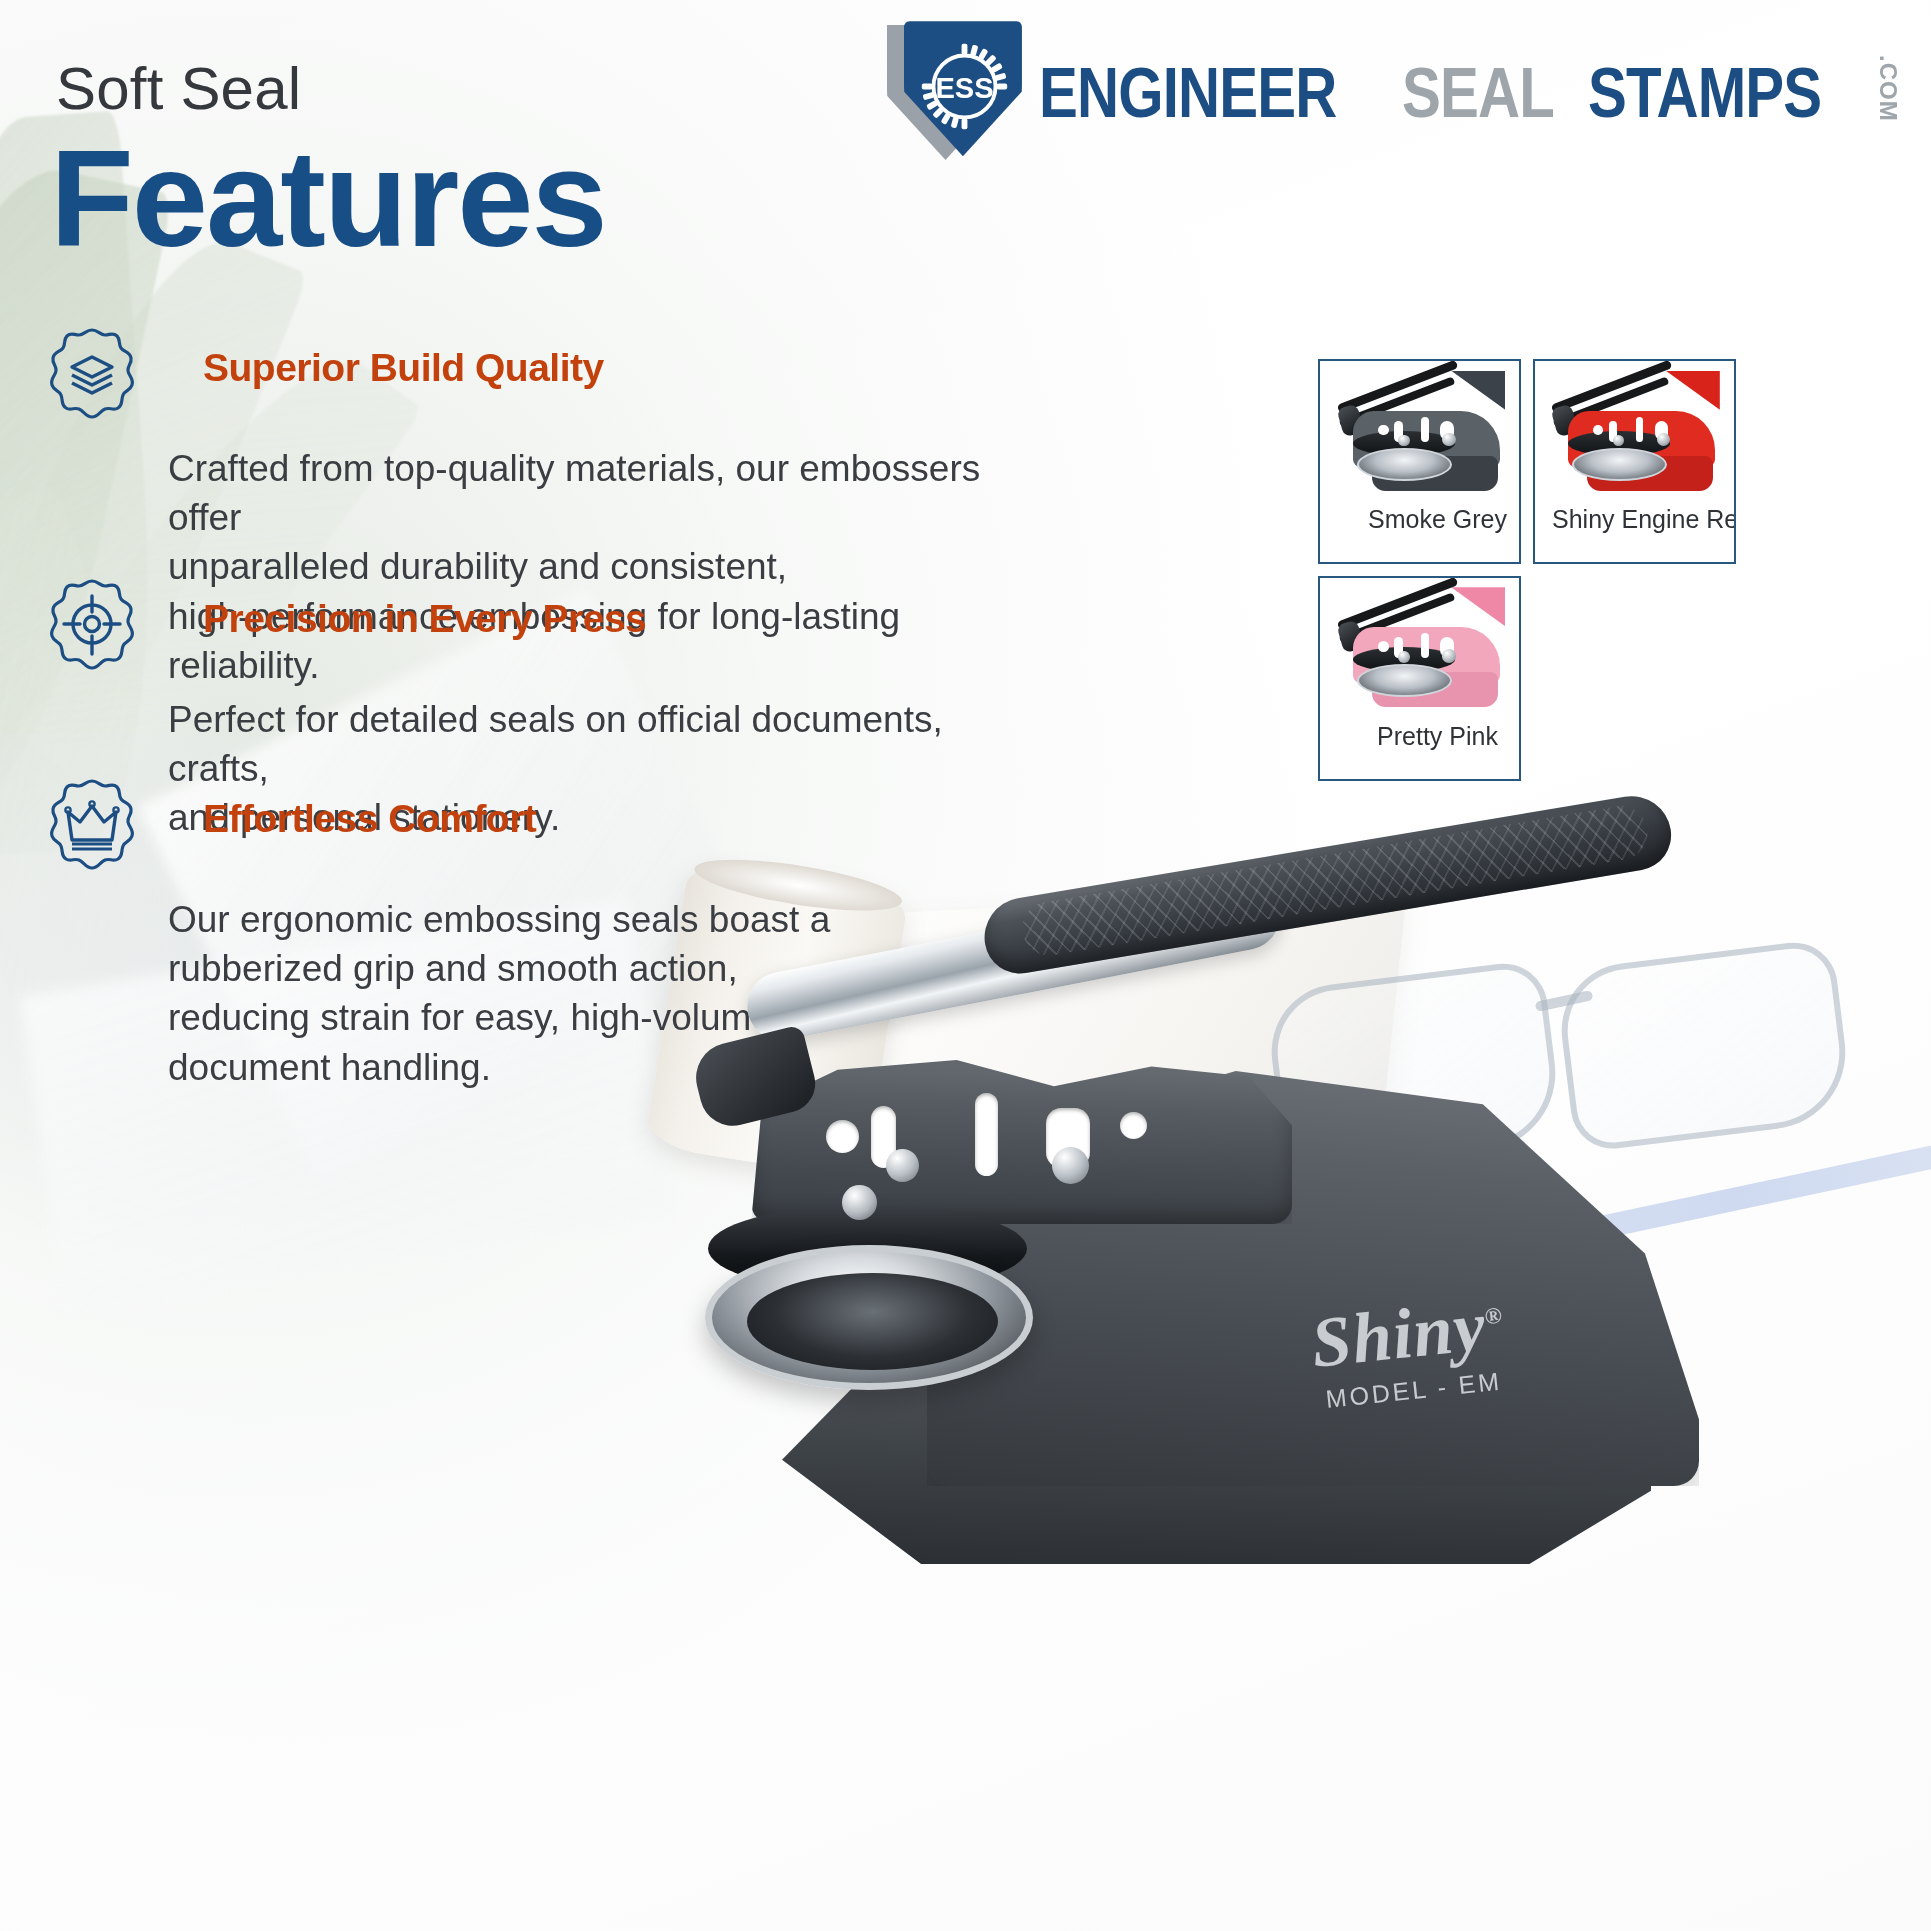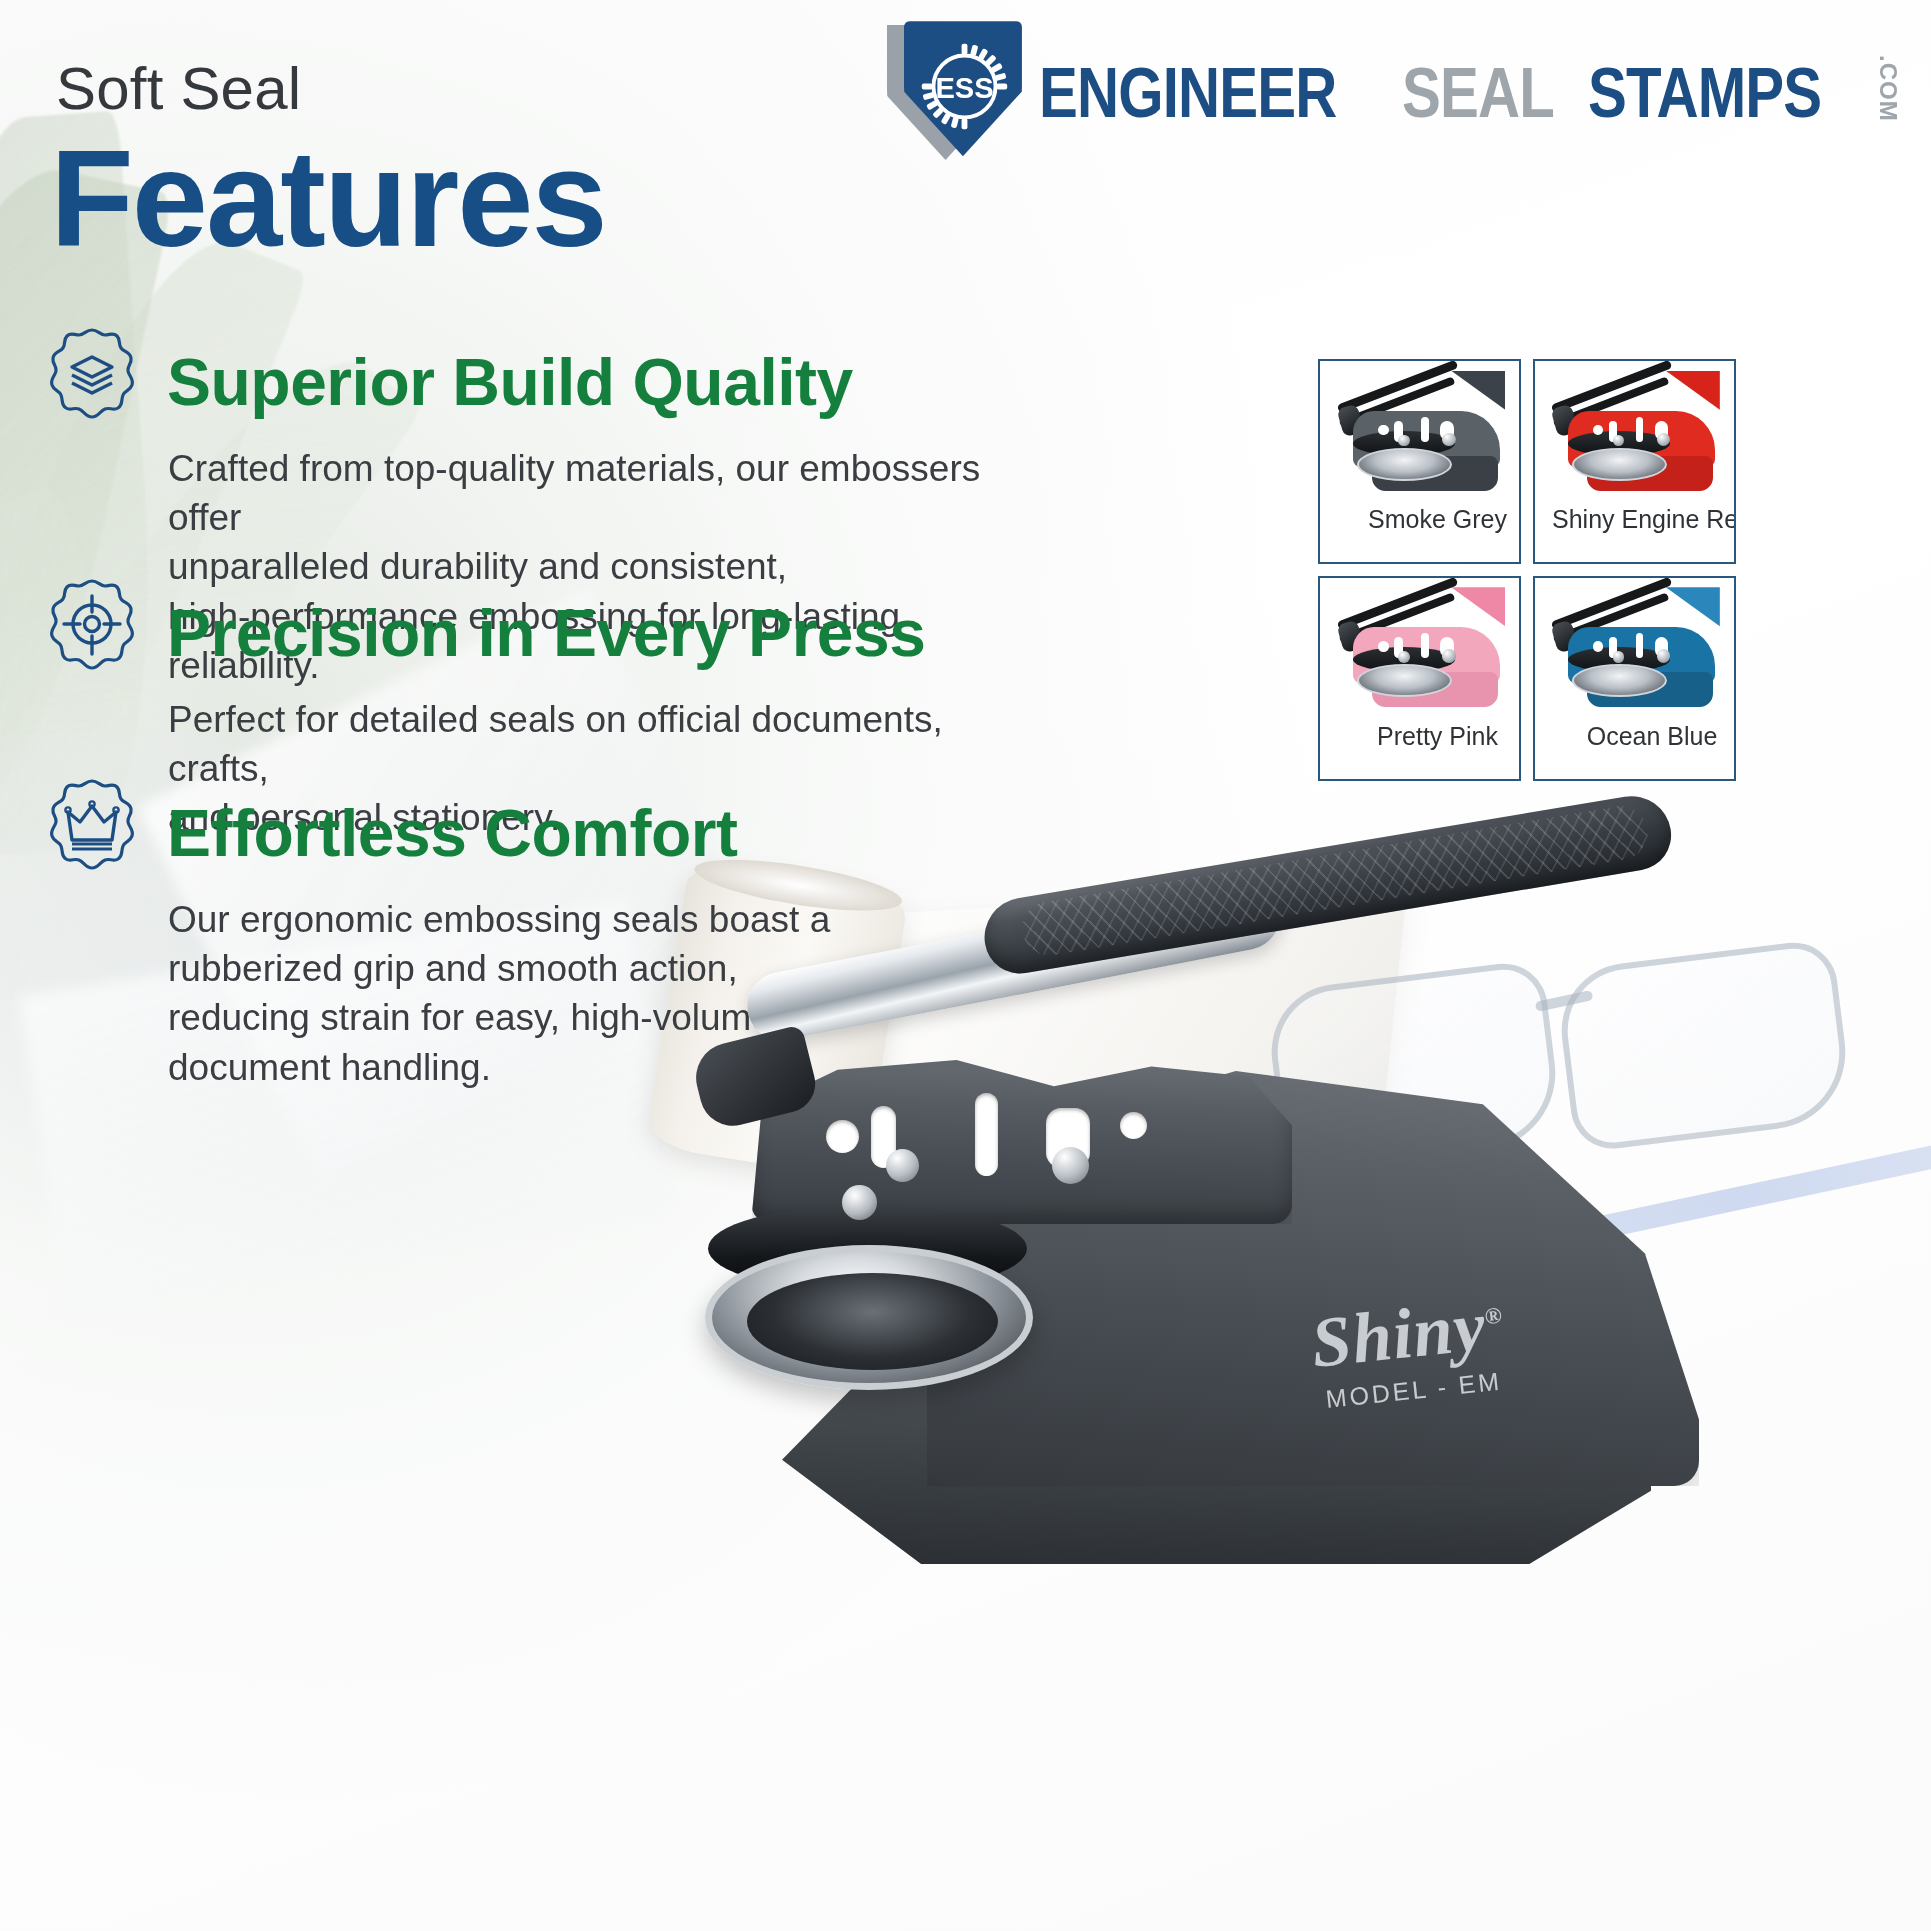--- a/index.html
+++ b/index.html
@@ -128,22 +128,22 @@
   .logo-dotcom {
     writing-mode: vertical-rl; font-size: 24px; font-weight: 700; color: #9ea5ab;
     letter-spacing: 1px; margin-left: 1.9px; margin-bottom: 3.9px;
   }
 
   
   .feature { position: absolute; left: 42px; width: 975px; }
   .feature .row { display: flex; align-items: flex-start; gap: 25px; }
   .badge { width: 100px; height: 100px; flex: 0 0 100px; margin-top: -13.5px; }
   .f-title {
-    font-size: 66px; font-weight: 800; color: #15803d; letter-spacing: -0.5px;
-    line-height: 1.05; padding-top: 7.7px;
+    font-size: 39px; font-weight: 800; color: #c2410c; letter-spacing: -0.5px;
+    line-height: 1.05; padding-top: 7.7px; margin-left: 36px;
   }
   .f-body {
     margin-left: 126px; margin-top: 17.4px;
     font-size: 37px; line-height: 1.33; color: #3a3d41; font-weight: 400;
     white-space: pre-line;
   }
 
   #feature-0 { top: 340px; }
   #feature-1 { top: 591px; }
   #feature-2 { top: 791px; }
@@ -473,41 +473,20 @@
         <div class="emb-slot" style="left:66px;top:54px;width:8.7px;height:21px;"></div>
         <div class="emb-slot" style="left:93px;top:50px;width:7.7px;height:25px;"></div>
         <div class="emb-slot" style="left:112px;top:54px;width:13.5px;height:19.3px;"></div>
         <div class="emb-rivet" style="left:70px;top:68px;width:11.6px;height:11.6px;"></div>
         <div class="emb-rivet" style="left:114px;top:66px;width:13.5px;height:13.5px;"></div>
       </div>
     </div>
     <div class="swatch-label">Pretty Pink</div>
   </div>
 
-  <div class="swatch">
-    <div class="swatch-img">
-      <div class="emb">
-        <div class="emb-flag" style="background:#2a86bb"></div>
-        <div class="emb-handle"></div>
-        <div class="emb-handle2"></div>
-        <div class="emb-pivot"></div>
-        <div class="emb-body" style="background:#1a73a5"></div>
-        <div class="emb-base" style="background:#166089"></div>
-        <div class="emb-jaw"></div>
-        <div class="emb-dial"></div>
-        <div class="emb-hole" style="left:50px;top:58px;width:10.6px;height:10.6px;"></div>
-        <div class="emb-slot" style="left:66px;top:54px;width:8.7px;height:21px;"></div>
-        <div class="emb-slot" style="left:93px;top:50px;width:7.7px;height:25px;"></div>
-        <div class="emb-slot" style="left:112px;top:54px;width:13.5px;height:19.3px;"></div>
-        <div class="emb-rivet" style="left:70px;top:68px;width:11.6px;height:11.6px;"></div>
-        <div class="emb-rivet" style="left:114px;top:66px;width:13.5px;height:13.5px;"></div>
-      </div>
-    </div>
-    <div class="swatch-label">Ocean Blue</div>
-  </div>
 
 </div>
 
 <div class="hero">
   <div class="hero-skirt"></div>
   <div class="hero-body"></div>
   <div class="hero-head"></div>
   <div class="hero-lever"></div>
   <div class="hero-grip"></div>
   <div class="hero-lever-tip"></div>

